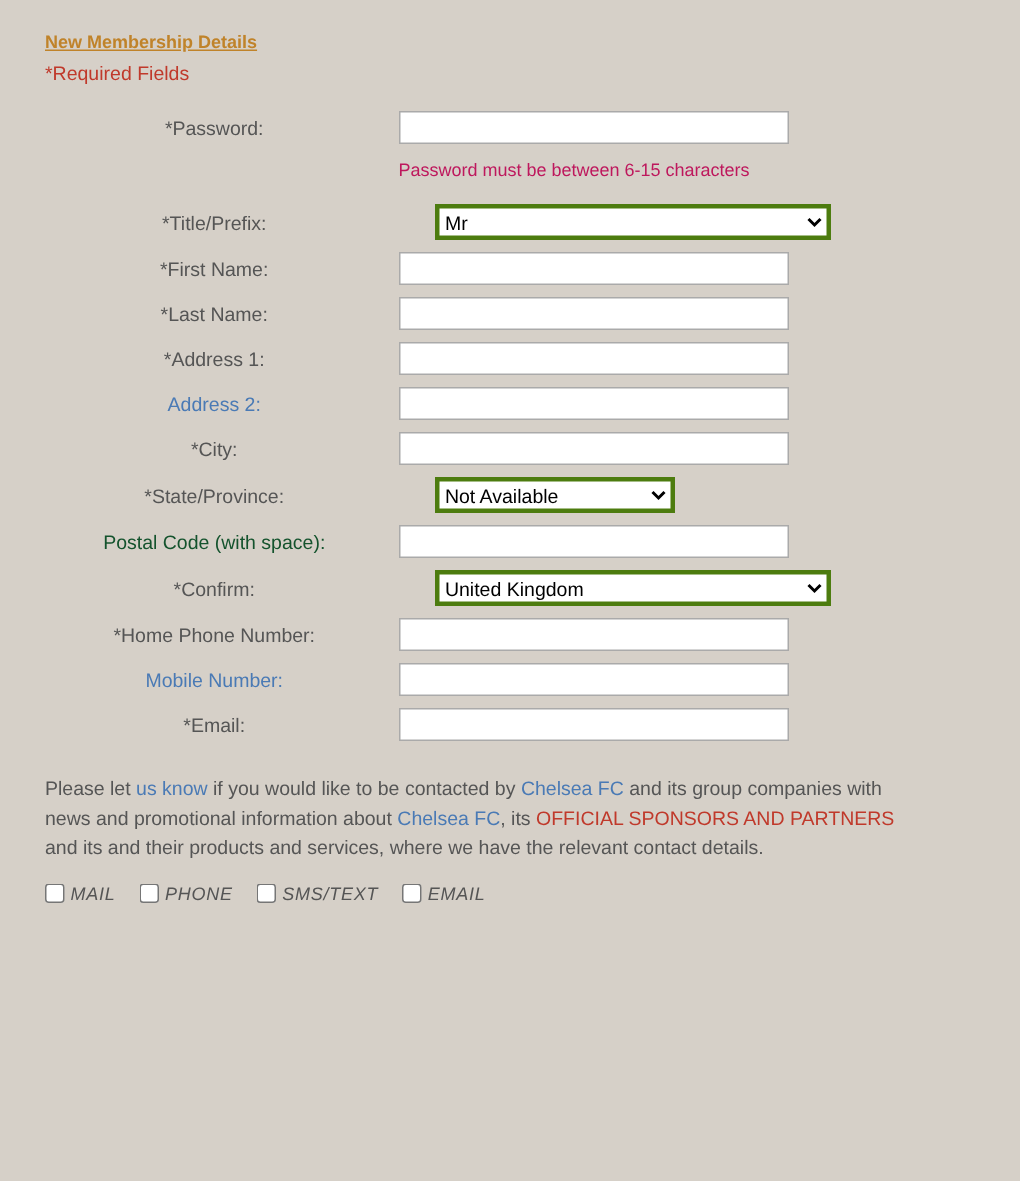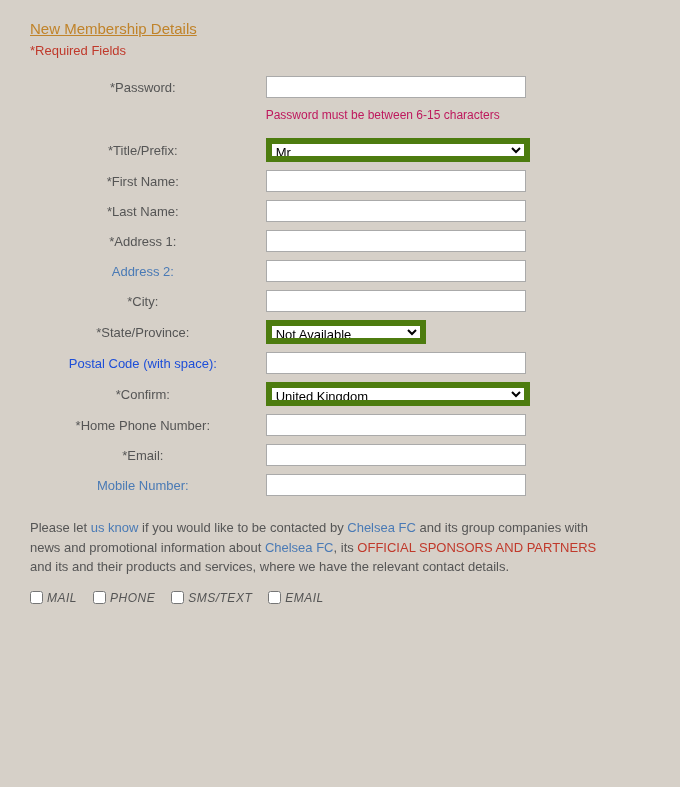--- a/index.html
+++ b/index.html
@@ -8,22 +8,22 @@
       font-family: Arial, sans-serif;
       font-size: 13px;
       color: #333;
       width: 680px;
       min-height: 787px;
       padding: 20px 30px;
     }
     .page-title {
       color: #c0832a;
       text-decoration: underline;
-      font-size: 15px;
-      font-weight: normal;
+      font-size: 12px;
+      font-weight: bold;
       margin-bottom: 6px;
       display: inline-block;
     }
     .required-note {
       color: #c0392b;
       font-size: 13px;
       margin-bottom: 14px;
     }
     .form-table {
       width: 100%;
@@ -48,23 +48,24 @@
       width: 260px;
       height: 22px;
       border: 1px solid #aaa;
       background: #fff;
       padding: 2px 4px;
       font-size: 13px;
     }
     select {
       width: 264px;
       height: 24px;
-      border: 6px solid #4d7c0f;
+      border: 3px solid #4d7c0f;
       background: #fff;
       font-size: 13px;
+      margin-left: 24px;
     }
     .hint-text {
       color: #be185d;
       font-size: 12px;
       margin-top: 2px;
     }
     .contact-paragraph {
       margin-top: 18px;
       font-size: 13px;
       color: #555;
@@ -199,21 +200,21 @@
       </td>
       <td class="input-cell">
         <select class="state-select">
           <option>Not Available</option>
         </select>
       </td>
     </tr>
 
     <tr>
       <td class="label-cell">
-        <span style="color:#1d4ed8;">Postal Code (with space):</span>
+        <span style="color:#14532d;">Postal Code (with space):</span>
       </td>
       <td class="input-cell">
         <input type="text" style="">
       </td>
     </tr>
 
     <tr>
       <td class="label-cell">
         <span>*Confirm:</span>
       </td>
@@ -233,30 +234,30 @@
         <span>*Home Phone Number:</span>
       </td>
       <td class="input-cell">
         <input type="text" style="">
       </td>
     </tr>
 
 
     <tr>
       <td class="label-cell">
+        <span style="color:#4a7ab5;">Mobile Number:</span>
+      </td>
+      <td class="input-cell">
+        <input type="text" style="">
+      </td>
+    </tr>
+
+    <tr>
+      <td class="label-cell">
         <span>*Email:</span>
-      </td>
-      <td class="input-cell">
-        <input type="text" style="">
-      </td>
-    </tr>
-
-    <tr>
-      <td class="label-cell">
-        <span style="color:#4a7ab5;">Mobile Number:</span>
       </td>
       <td class="input-cell">
         <input type="text" style="">
       </td>
     </tr>
   </tbody>
 </table>
 
 <div class="contact-paragraph">
   <span>Please let </span><span class="blue">us know</span><span> if you would like to be contacted by </span><span class="blue">Chelsea FC</span><span> and its group companies with news and promotional information about </span><span class="blue">Chelsea FC</span><span>, its </span><span class="red">OFFICIAL SPONSORS AND PARTNERS</span><span> and its and their products and services, where we have the relevant contact details.</span>

